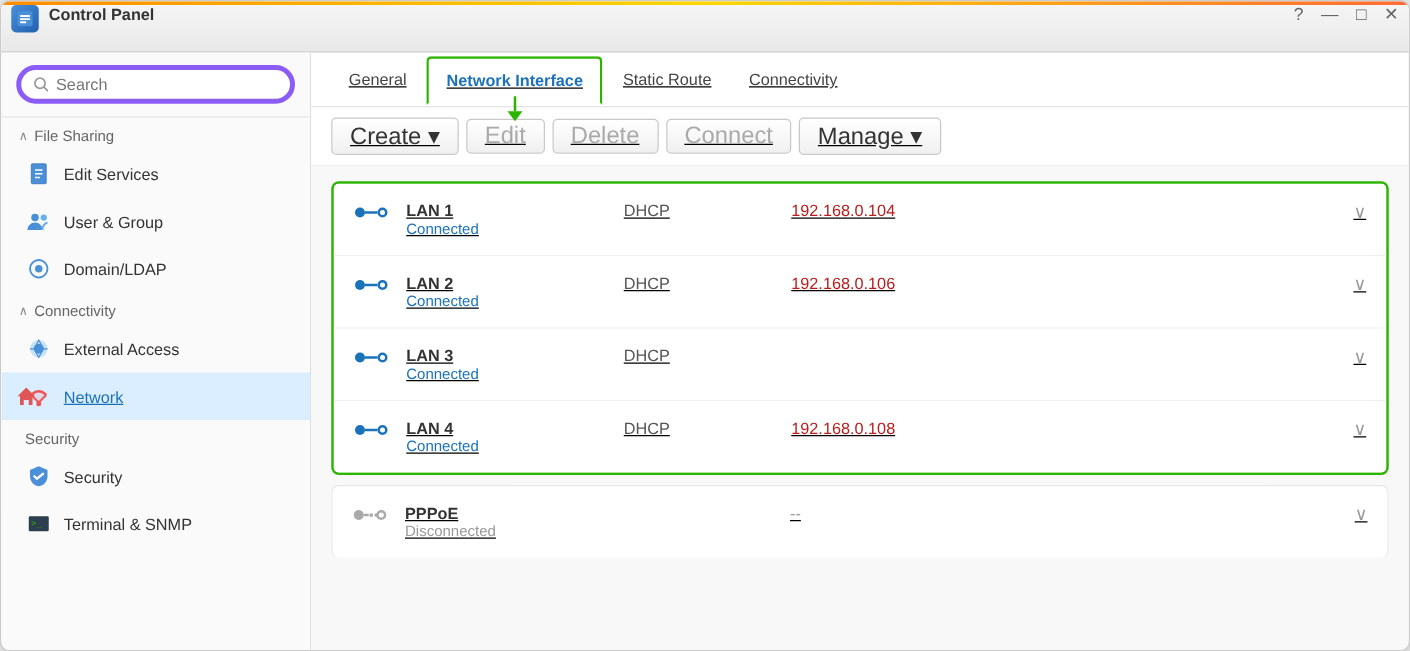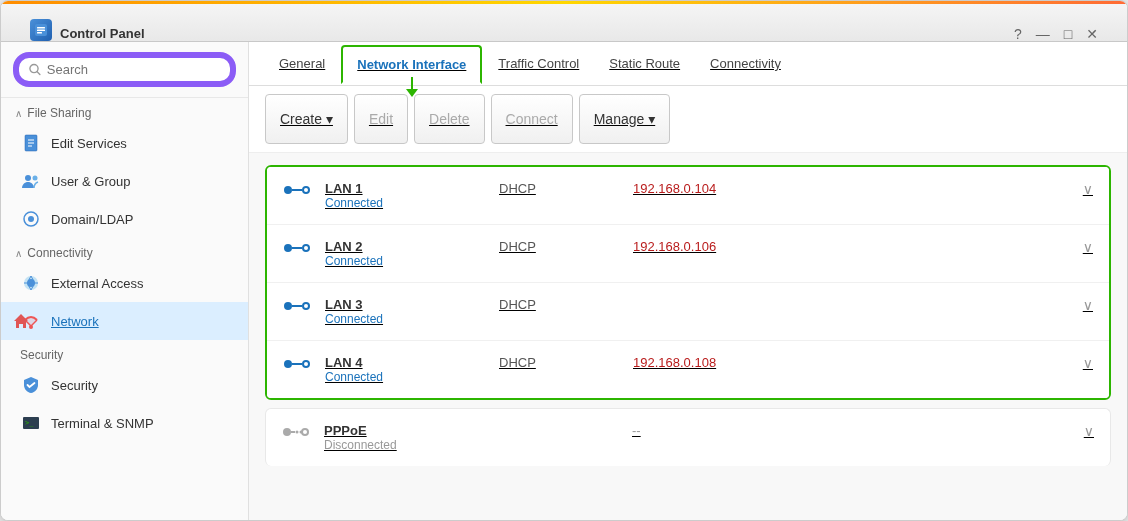--- a/index.html
+++ b/index.html
@@ -16,22 +16,22 @@
       box-shadow: 0 2px 12px rgba(0,0,0,0.25);
       border: 1px solid #ccc;
     }
 
     
     .titlebar {
       height: 38px;
       background: linear-gradient(to bottom, #f5f5f5, #e8e8e8);
       border-bottom: 1px solid #c8c8c8;
       display: flex;
-      align-items: flex-end;
-      padding: 0 29px;
+      align-items: flex-start;
+      padding: 0 8px;
       flex-shrink: 0;
     }
     .titlebar-icon {
       width: 22px;
       height: 22px;
       margin-right: 8px;
       background: linear-gradient(135deg, #4a90d9, #2060b0);
       border-radius: 4px;
       display: flex; align-items: center; justify-content: center;
     }
@@ -79,21 +79,21 @@
     }
 
     .sidebar-search {
       padding: 10px 12px;
       border-bottom: 1px solid #e8e8e8;
     }
     .sidebar-search-box {
       display: flex;
       align-items: center;
       background: #fff;
-      border: 6px solid #8b5cf6;
+      border: 4px solid #8b5cf6;
       border-radius: 16px;
       padding: 4px 10px;
       gap: 6px;
     }
     .sidebar-search-box input {
       border: none;
       outline: none;
       font-size: 13px;
       color: #999;
       background: transparent;
@@ -179,25 +179,25 @@
     .toolbar {
       display: flex;
       align-items: center;
       padding: 8px 16px;
       gap: 6px;
       background: #fff;
       border-bottom: 1px solid #eee;
       flex-shrink: 0;
     }
     .toolbar-btn {
-      padding: 16px 14px;
+      padding: 2px 14px;
       border: 1px solid #c8c8c8;
       border-radius: 4px;
       background: linear-gradient(to bottom, #fff, #f0f0f0);
-      font-size: 14px;
+      font-size: 19px;
       color: #333;
       cursor: pointer;
       display: flex;
       align-items: center;
       gap: 4px;
     }
     .toolbar-btn.disabled { color: #aaa; cursor: default; text-align: center; }
 
     
     .network-list {
@@ -425,23 +425,20 @@
           <div class="tab active">
             <span>Network Interface</span>
           </div>
 
           <div style="position:absolute; bottom:-14px; left:50%; transform:translateX(-50%); display:flex; flex-direction:column; align-items:center; z-index:10;">
             <div style="width:2px; height:12px; background:#2cb500;"></div>
             <div style="width:0; height:0; border-left:6px solid transparent; border-right:6px solid transparent; border-top:8px solid #2cb500;"></div>
           </div>
         </div>
         <div class="tab">
-          <span>Traffic Control</span>
-        </div>
-        <div class="tab">
           <span>Static Route</span>
         </div>
         <div class="tab">
           <span>Connectivity</span>
         </div>
       </div>
 
       <div class="toolbar">
         <button class="toolbar-btn">Create ▾</button>
         <button class="toolbar-btn disabled">Edit</button>

